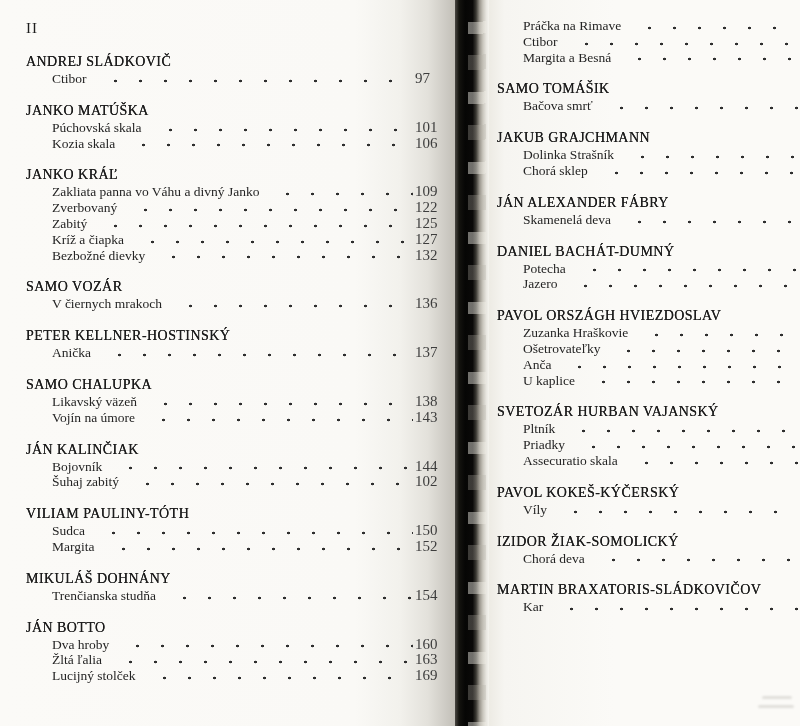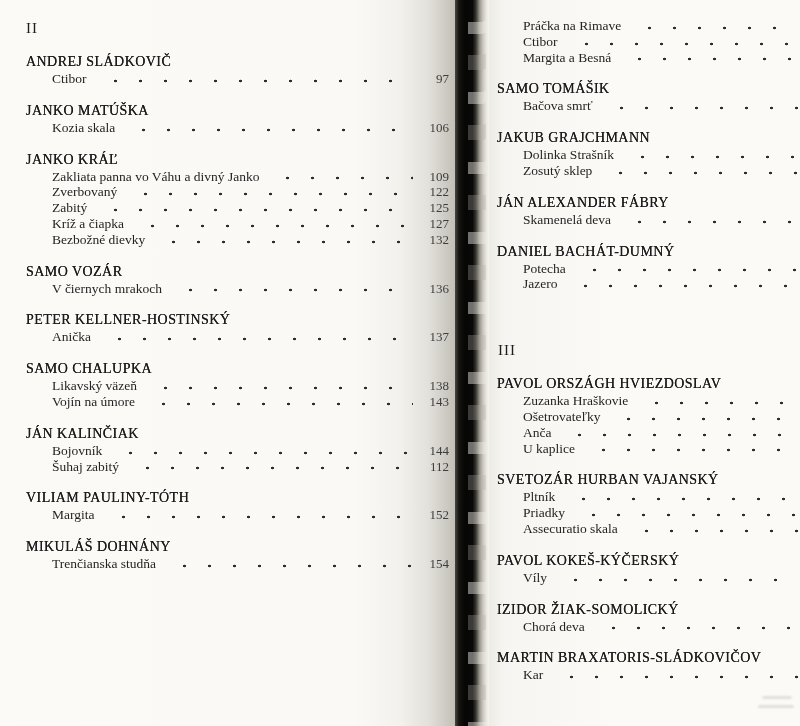--- a/index.html
+++ b/index.html
@@ -55,21 +55,21 @@
   }
   .work-row .title{white-space:nowrap;}
   .leader{
     flex:1;align-self:stretch;margin:0 2px 0 6px;
     background-image:radial-gradient(circle,#2f2f2f 1.15px,rgba(0,0,0,0) 1.6px);
     background-size:25px 6px;background-repeat:repeat-x;
     background-position:10px calc(100% - 3px);
     min-width:12px;
   }
   .pagenum{
-    width:34px;text-align:right;font-size:13px;color:#3d3d3d;white-space:nowrap;
+    width:34px;text-align:left;font-size:15px;color:#3d3d3d;white-space:nowrap;
   }
   
   .bleed{position:absolute;right:0;bottom:6px;width:46px;height:30px;opacity:.18;filter:blur(1px);}
   .bleed i{display:block;background:#6b675e;height:3px;margin:6px 0 0 8px;border-radius:2px;}
   .bleed i:first-child{width:30px;}
   .bleed i:last-child{width:36px;margin-left:4px;}
 </style>
 </head>
 <body>
 
@@ -81,20 +81,25 @@
         <div class="entry first-entry-gap">
     <div class="author">ANDREJ SLÁDKOVIČ</div>
   <div class="work-row">
     <span class="title">Ctibor</span>
     <span class="leader"></span>
     <span class="pagenum">97</span>
   </div>
         </div>
         <div class="entry">
     <div class="author">JANKO MATÚŠKA</div>
+  <div class="work-row">
+    <span class="title">Púchovská skala</span>
+    <span class="leader"></span>
+    <span class="pagenum">101</span>
+  </div>
           <div class="work-row">
     <span class="title">Kozia skala</span>
     <span class="leader"></span>
     <span class="pagenum">106</span>
   </div>
         </div>
         <div class="entry">
     <div class="author">JANKO KRÁĽ</div>
   <div class="work-row">
     <span class="title">Zakliata panna vo Váhu a divný Janko</span>
@@ -154,37 +159,60 @@
         <div class="entry">
     <div class="author">JÁN KALINČIAK</div>
   <div class="work-row">
     <span class="title">Bojovník</span>
     <span class="leader"></span>
     <span class="pagenum">144</span>
   </div>
           <div class="work-row">
     <span class="title">Šuhaj zabitý</span>
     <span class="leader"></span>
-    <span class="pagenum">112</span>
+    <span class="pagenum">102</span>
   </div>
         </div>
         <div class="entry">
     <div class="author">VILIAM PAULINY-TÓTH</div>
+  <div class="work-row">
+    <span class="title">Sudca</span>
+    <span class="leader"></span>
+    <span class="pagenum">150</span>
+  </div>
           <div class="work-row">
     <span class="title">Margita</span>
     <span class="leader"></span>
     <span class="pagenum">152</span>
   </div>
         </div>
         <div class="entry">
     <div class="author">MIKULÁŠ DOHNÁNY</div>
   <div class="work-row">
     <span class="title">Trenčianska studňa</span>
     <span class="leader"></span>
     <span class="pagenum">154</span>
+  </div>
+        </div>
+        <div class="entry">
+    <div class="author">JÁN BOTTO</div>
+  <div class="work-row">
+    <span class="title">Dva hroby</span>
+    <span class="leader"></span>
+    <span class="pagenum">160</span>
+  </div>
+          <div class="work-row">
+    <span class="title">Žltá ľalia</span>
+    <span class="leader"></span>
+    <span class="pagenum">163</span>
+  </div>
+          <div class="work-row">
+    <span class="title">Lucijný stolček</span>
+    <span class="leader"></span>
+    <span class="pagenum">169</span>
   </div>
         </div>
       </div>
   </div>
 
   <div class="gutter"></div>
   <div class="gutter-rag"></div>
 
   <div class="page-right">
     <div id="right-cont-entries">
@@ -214,21 +242,21 @@
   </div>
         </div>
         <div class="entry">
     <div class="author">JAKUB GRAJCHMANN</div>
   <div class="work-row no-page">
     <span class="title">Dolinka Strašník</span>
     <span class="leader"></span>
 
   </div>
           <div class="work-row no-page">
-    <span class="title">Zosutý sklep</span>
+    <span class="title">Chorá sklep</span>
     <span class="leader"></span>
 
   </div>
         </div>
         <div class="entry">
     <div class="author">JÁN ALEXANDER FÁBRY</div>
   <div class="work-row no-page">
     <span class="title">Skamenelá deva</span>
     <span class="leader"></span>
 
@@ -241,21 +269,20 @@
     <span class="leader"></span>
 
   </div>
           <div class="work-row no-page">
     <span class="title">Jazero</span>
     <span class="leader"></span>
 
   </div>
         </div>
       </div>
-    <div class="section-num sec3">III</div>
     <div id="right-entries-3">
         <div class="entry first-entry-gap">
     <div class="author">PAVOL ORSZÁGH HVIEZDOSLAV</div>
   <div class="work-row no-page">
     <span class="title">Zuzanka Hraškovie</span>
     <span class="leader"></span>
 
   </div>
           <div class="work-row no-page">
     <span class="title">Ošetrovateľky</span>

